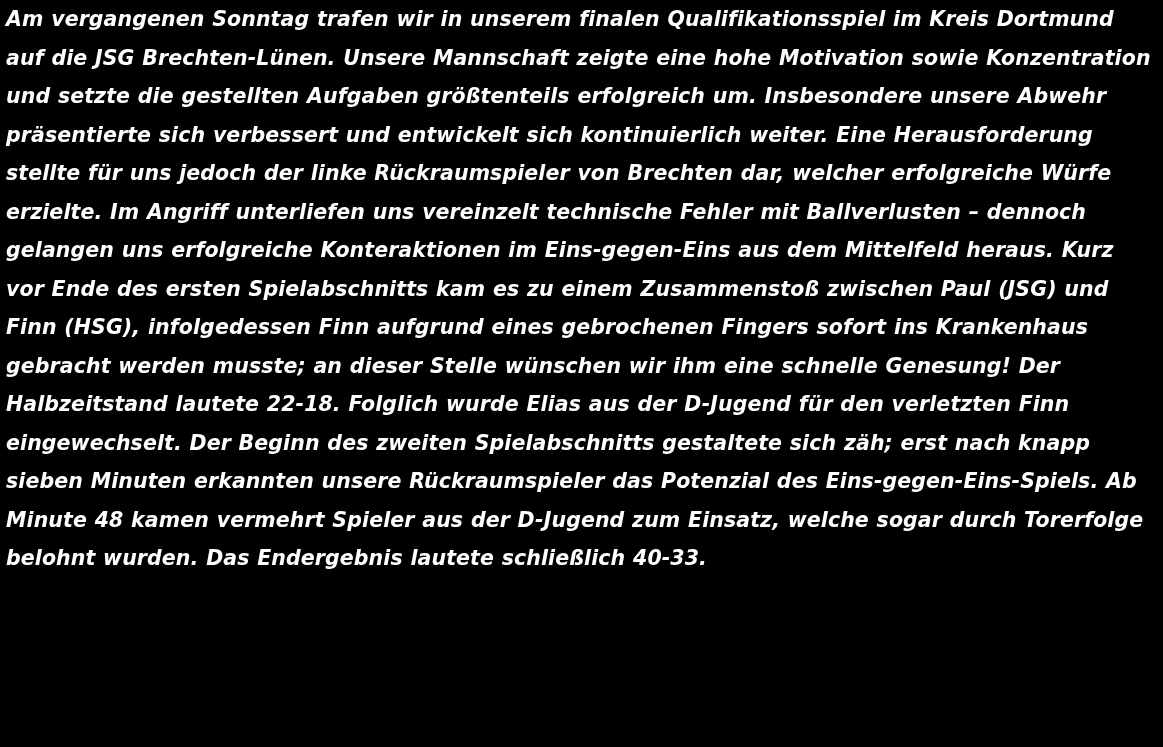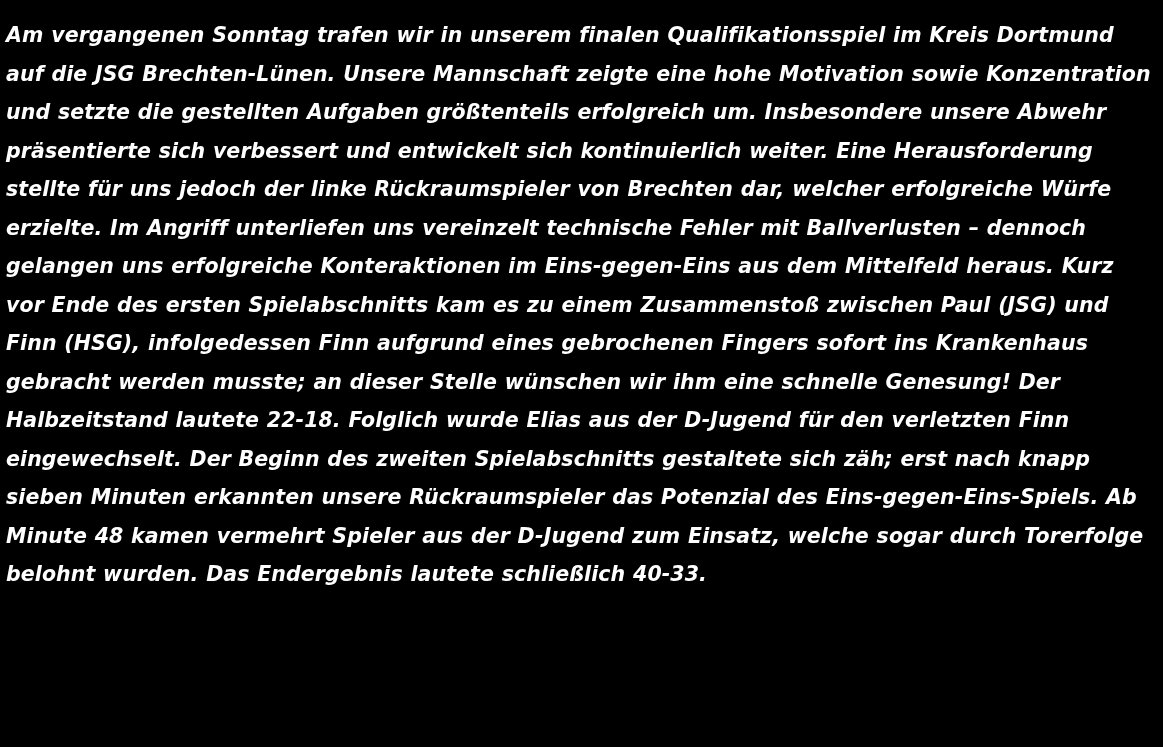--- a/index.html
+++ b/index.html
@@ -19,21 +19,21 @@
     background: #000000;
     box-sizing: border-box;
     padding: 0;
     position: relative;
   }
   .report-body {
     position: absolute;
     left: 0px;
     top: 0px;
     width: 1163px;
-    padding: 16px 12px 0 6px;
+    padding: 0 12px 0 6px;
     box-sizing: border-box;
   }
   .report-text {
     color: #ffffff;
     font-family: "DejaVu Sans", sans-serif;
     font-style: italic;
     font-weight: bold;
     font-size: 20.5px;
     line-height: 38.5px;
     letter-spacing: 0.1px;

